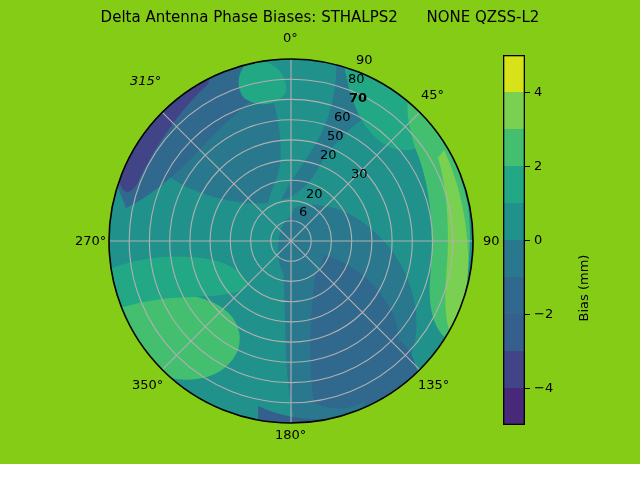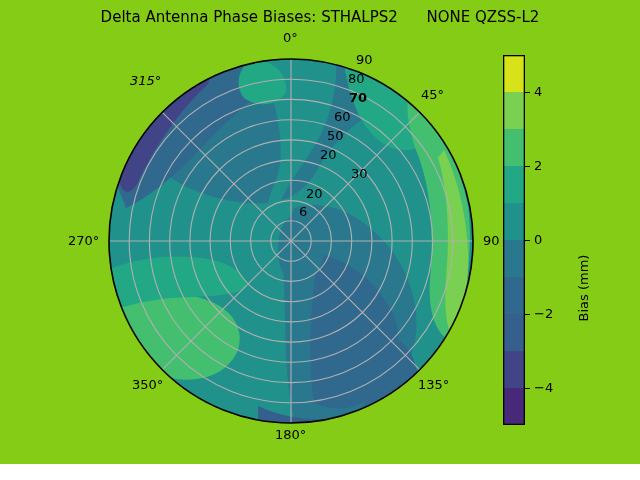--- a/index.html
+++ b/index.html
@@ -182,21 +182,21 @@
       <circle cx="183" cy="183" r="182" fill="none" stroke="#000000" stroke-width="1.6"></circle>
     </svg>
   </div>
 
   <div class="ang-label" style="left:283px; top:30px;">0°</div>
   <div class="ang-label" style="left:421px; top:87px;">45°</div>
   <div class="ang-label" style="left:483px; top:233px;">90</div>
   <div class="ang-label" style="left:418px; top:377px;">135°</div>
   <div class="ang-label" style="left:275px; top:427px;">180°</div>
   <div class="ang-label" style="left:132px; top:377px;">350°</div>
-  <div class="ang-label" style="left:68px; top:233px;text-align:center;">270°</div>
+  <div class="ang-label" style="left:75px; top:233px;text-align:center;">270°</div>
   <div class="ang-label" style="left:130px; top:73px;font-style:italic;">315°</div>
 
   <div class="rad-label" style="left:299px; top:204px;">6</div>
   <div class="rad-label" style="left:306px; top:186px;">20</div>
   <div class="rad-label" style="left:313px; top:166px;margin-left:38px;">30</div>
   <div class="rad-label" style="left:320px; top:147px;">20</div>
   <div class="rad-label" style="left:327px; top:128px;">50</div>
   <div class="rad-label" style="left:334px; top:109px;">60</div>
   <div class="rad-label" style="left:349px; top:90px;font-weight:bold;">70</div>
   <div class="rad-label" style="left:348px; top:71px;">80</div>

